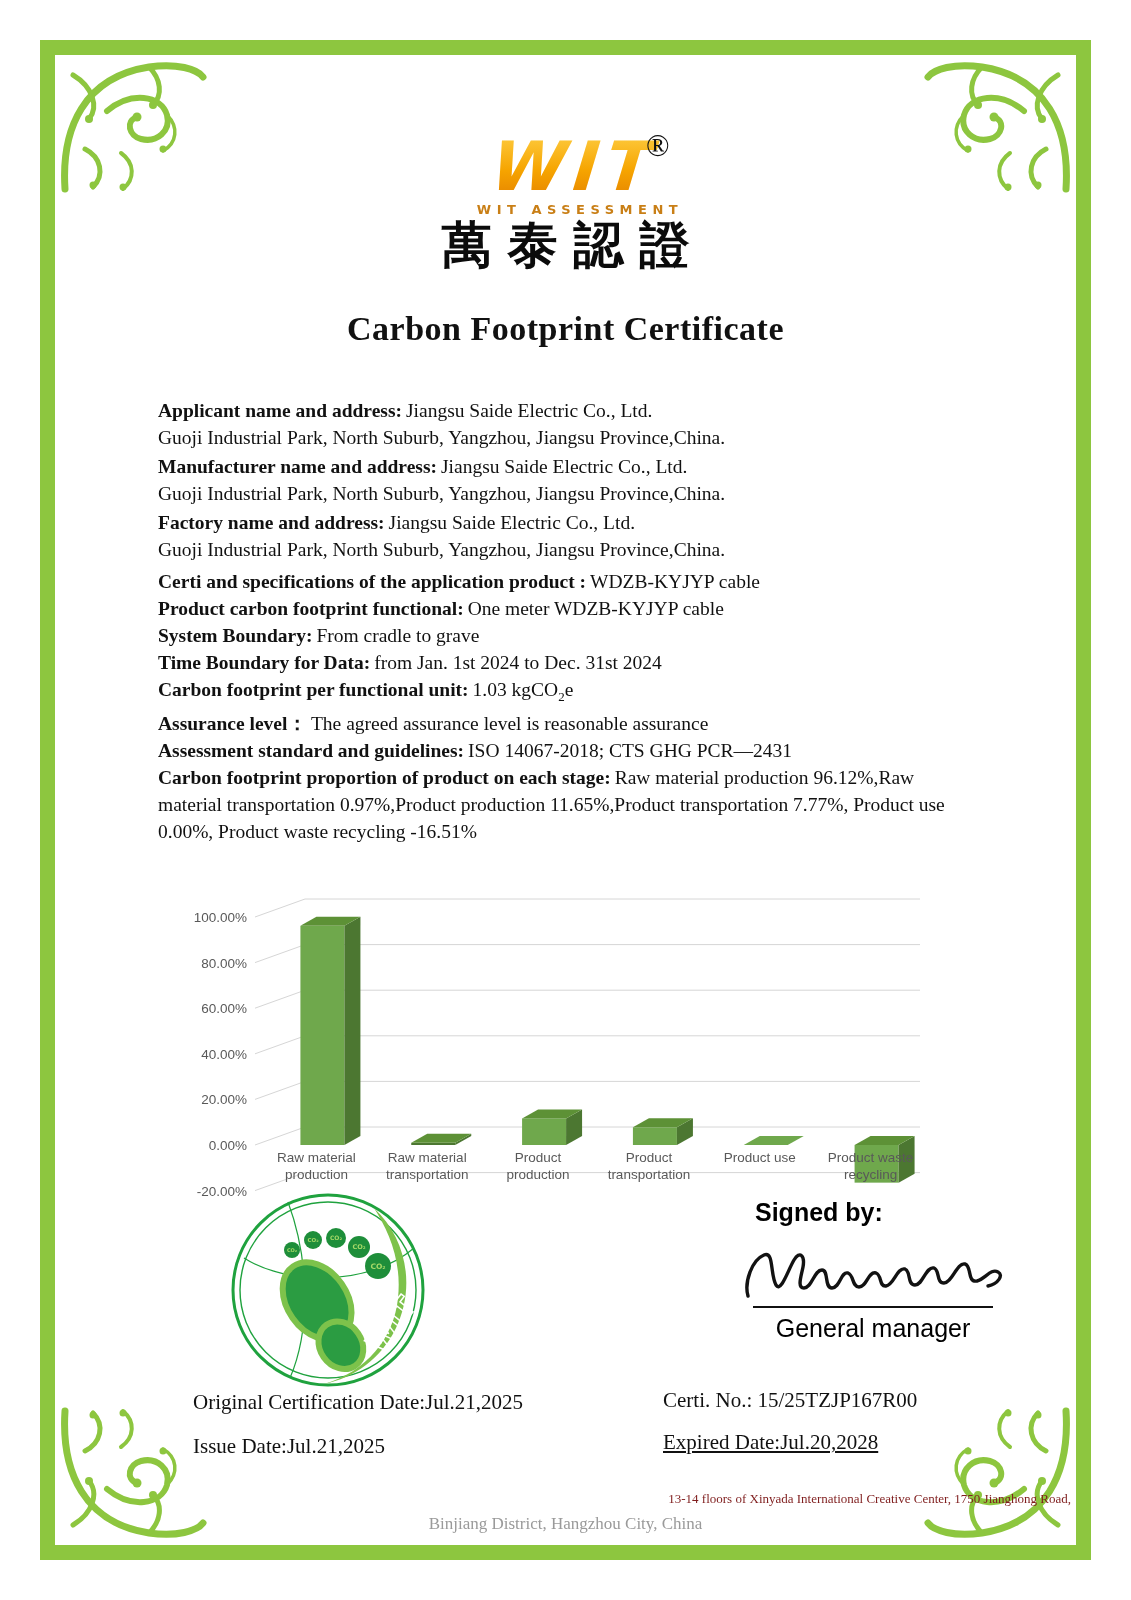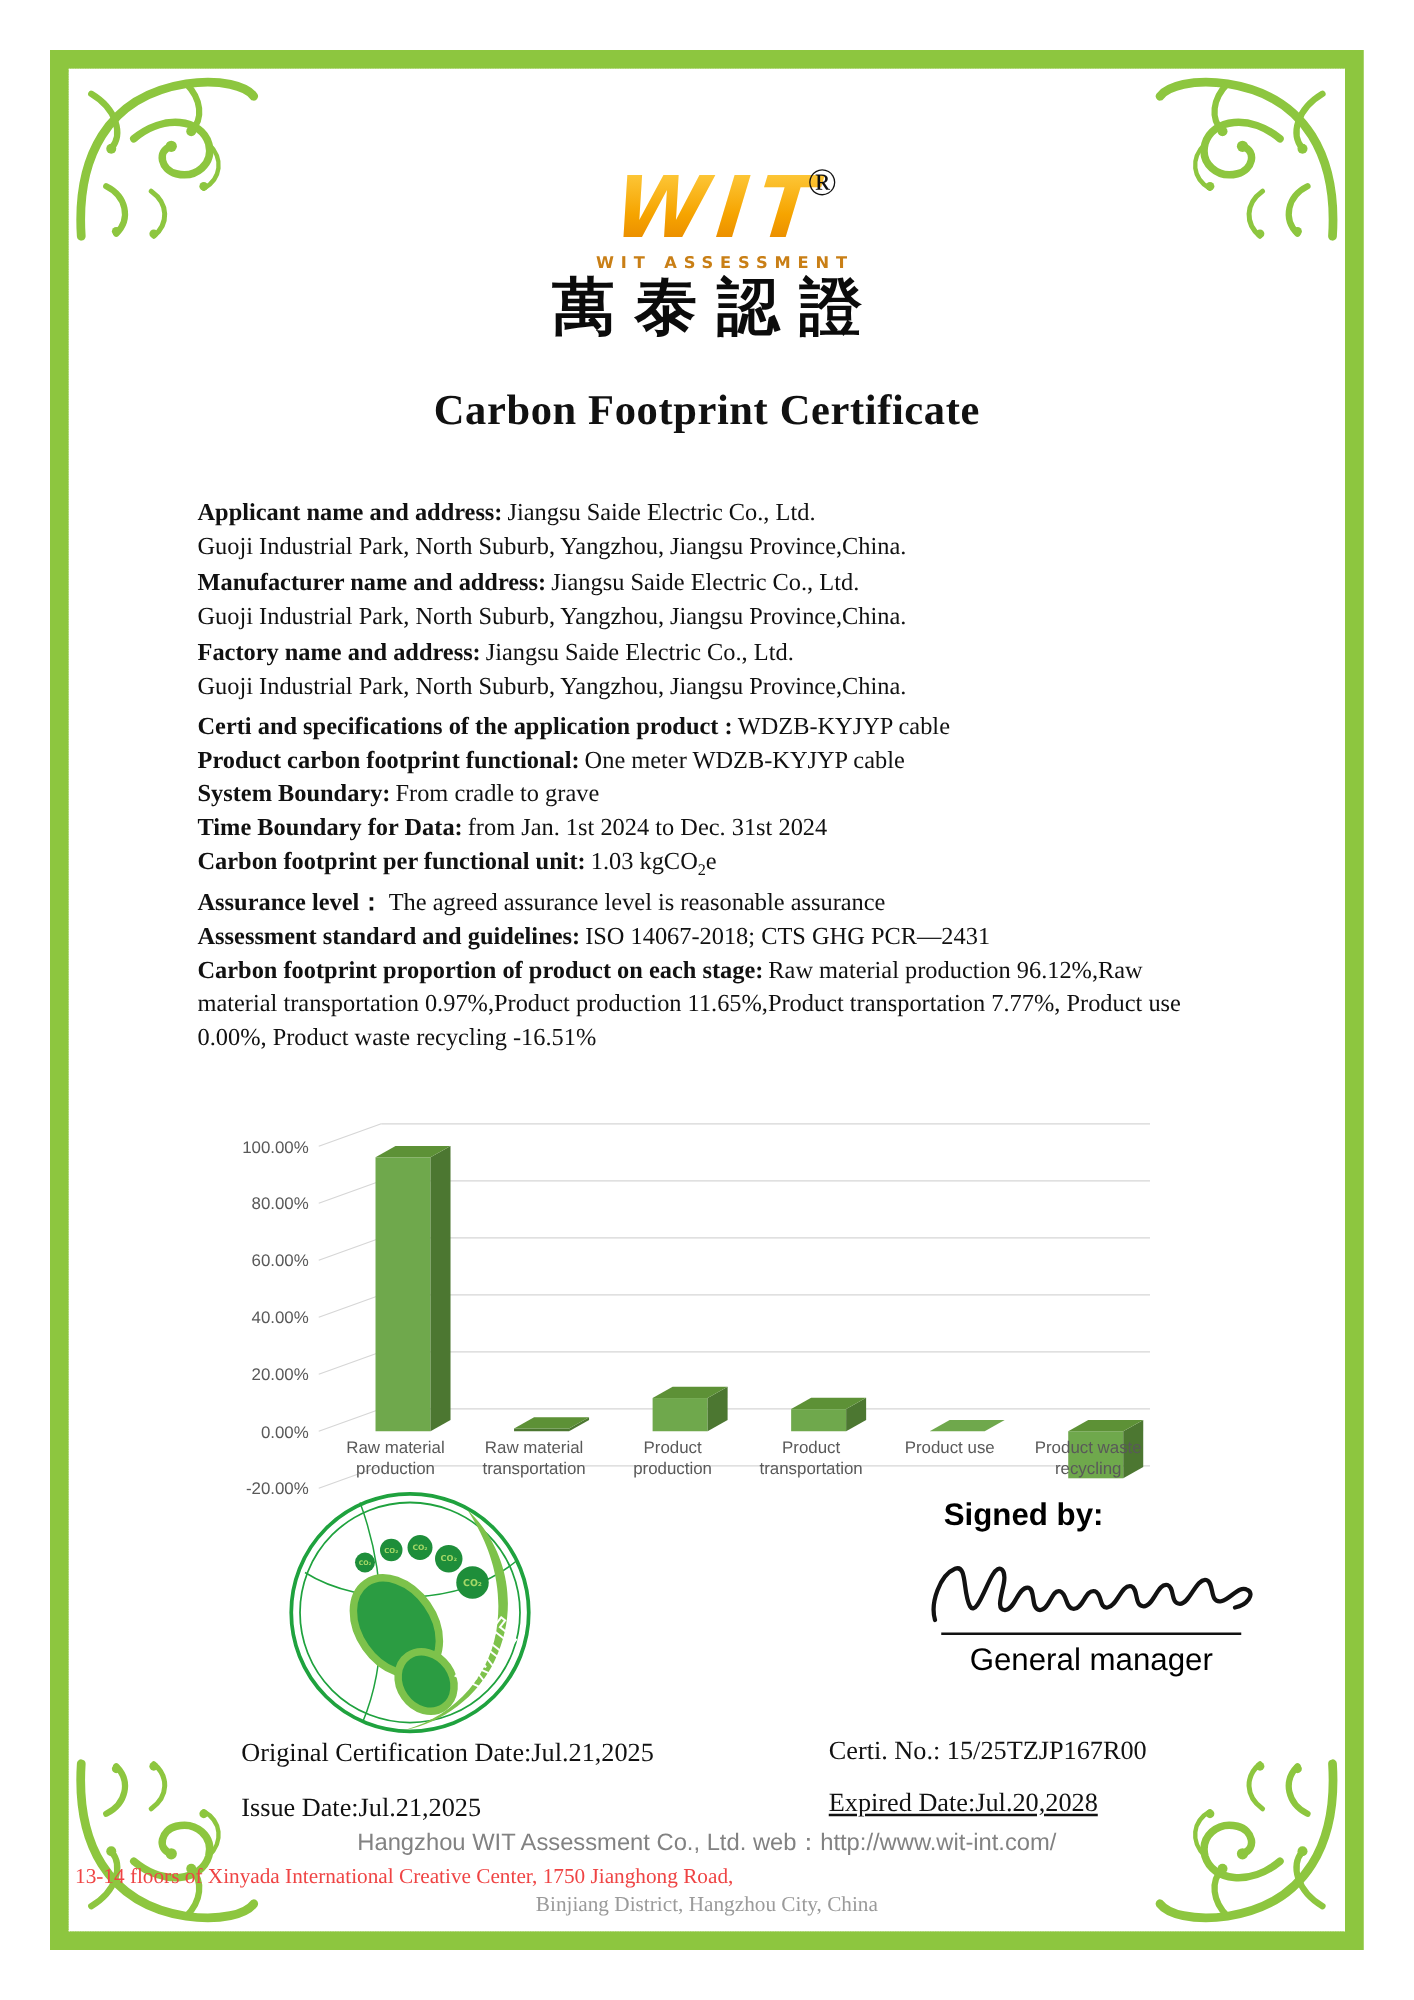--- a/index.html
+++ b/index.html
@@ -36,21 +36,21 @@
   .sig-svg{left:736px;top:1230px;width:284px;height:82px;}
   .sig-line{left:753px;top:1306px;width:240px;border-top:2.5px solid #111;}
   .sig-role{left:753px;top:1314px;width:240px;text-align:center;
             font-family:"Liberation Sans",sans-serif;font-size:25px;color:#000;}
   .date-l1{left:193px;top:1390px;font-size:21px;}
   .date-l2{left:193px;top:1434px;font-size:21px;}
   .date-r1{left:663px;top:1388px;font-size:21px;}
   .date-r2{left:663px;top:1430px;font-size:21px;text-decoration:underline;}
   .f-company{left:60px;right:60px;top:1461px;text-align:center;
              font-family:"Liberation Sans",sans-serif;font-size:19px;color:#828282;}
-  .f-addr1{left:60px;right:60px;top:1491px;text-align:left;font-size:17px;color:#ef4444;}
+  .f-addr1{left:60px;right:60px;top:1491px;text-align:right;font-size:13px;color:#7f1d1d;}
   .f-addr2{left:60px;right:60px;top:1514px;text-align:center;font-size:17px;color:#9a9a9a;}
   .flourish-stroke{fill:none;stroke:currentColor;stroke-linecap:round;}
   .flourish-dot{fill:currentColor;}
 </style>
 </head>
 <body>
 
 <div class="page">
 
   <div class="frame"></div>
@@ -199,17 +199,16 @@
     <path fill="none" stroke="#121212" stroke-width="3.4" stroke-linecap="round" stroke-linejoin="round" d="M12,66 C8,52 16,30 28,25 C38,21 34,44 40,55 C45,63 52,40 58,30 C64,20 69,26 67,37 C65,47 61,58 68,58 C76,58 78,40 86,40 C93,40 88,58 96,58 C104,58 105,41 112,43 C118,45 116,57 123,57 C131,57 132,41 140,43 C146,45 143,57 150,56 C158,55 161,37 169,39 C175,41 171,55 179,55 C187,55 190,36 198,38 C204,40 200,53 208,53 C216,53 221,32 229,34 C236,36 231,53 241,51 C249,49 255,38 262,42 C268,45 262,54 252,56"></path>
   </svg>
   <div class="abs sig-line"></div>
   <div class="abs sig-role">General manager</div>
 
   <div class="abs date-l1">Original Certification Date:Jul.21,2025</div>
   <div class="abs date-l2">Issue Date:Jul.21,2025</div>
   <div class="abs date-r1">Certi. No.: 15/25TZJP167R00</div>
   <div class="abs date-r2">Expired Date:Jul.20,2028</div>
 
-  <div class="abs f-company">Hangzhou WIT Assessment Co., Ltd. web：http://www.wit-int.com/</div>
   <div class="abs f-addr1">13-14 floors of Xinyada International Creative Center, 1750 Jianghong Road,</div>
   <div class="abs f-addr2">Binjiang District, Hangzhou City, China</div>
 
 </div>
 
 </body></html>

